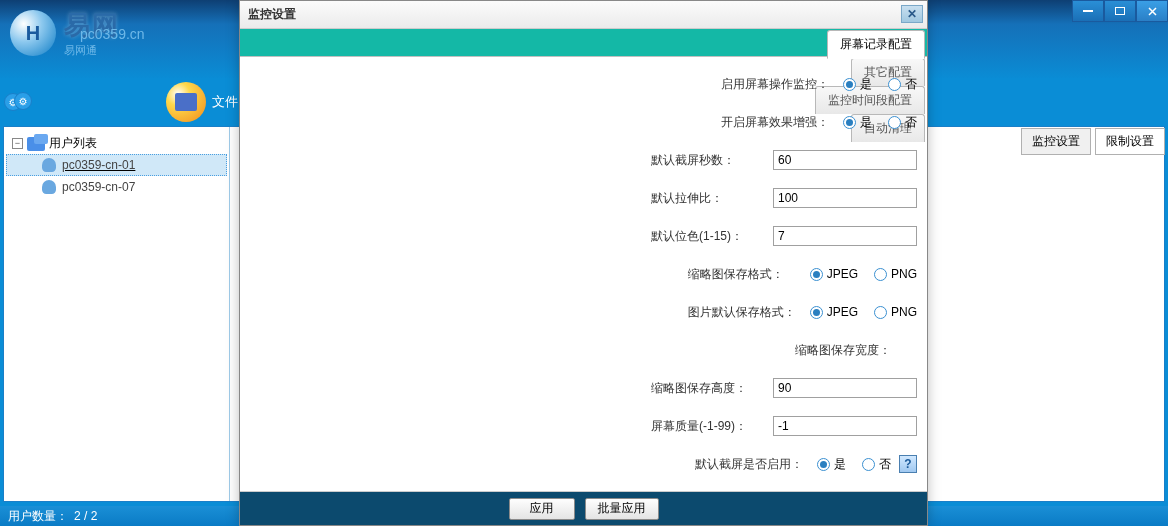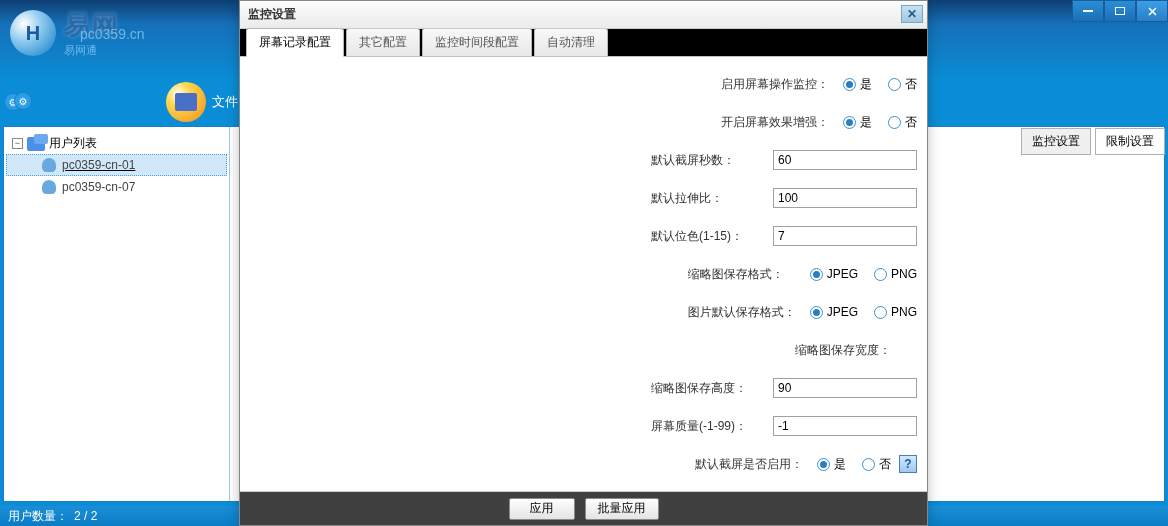--- a/index.html
+++ b/index.html
@@ -37,36 +37,36 @@
 .right-toolbar { position: absolute; right: 3px; top: 128px; display: flex; gap: 4px; z-index: 1; }
 .right-tab { padding: 4px 10px; background: #f0f0f0; border: 1px solid #b0b0b0; font-size: 12px; cursor: pointer; }
 .right-tab.active { background: #fff; }
 
 .statusbar { position: absolute; left: 0; right: 0; bottom: 0; height: 20px; background: linear-gradient(#1a8fd6, #0a7bc5); color: #fff; font-size: 12px; padding: 2px 8px; display: flex; align-items: center; }
 .statusbar .count { margin-left: 6px; }
 
 .dialog { position: absolute; left: 239px; top: 0; width: 689px; height: 526px; background: #fff; border: 1px solid #888; box-shadow: 0 0 12px rgba(0,0,0,0.25); z-index: 10; display: flex; flex-direction: column; }
 .dialog-titlebar { height: 28px; background: linear-gradient(#fbfbfb, #ebebeb); border-bottom: 1px solid #ccc; display: flex; align-items: center; padding: 0 8px; font-weight: bold; color: #333; position: relative; }
 .dialog-close { position: absolute; right: 4px; top: 4px; width: 22px; height: 18px; background: linear-gradient(#c8e0f0, #a0c8e0); border: 1px solid #7aa8c8; display: flex; align-items: center; justify-content: center; color: #2a5a8a; font-size: 12px; cursor: pointer; font-family: Arial; }
-.dialog-tabs { height: 28px; background: #000000; border-bottom: 1px solid #c0c0c0; display: flex; align-items: flex-end; padding-left: 6px; }
+.dialog-tabs { height: 28px; background: #14b8a6; border-bottom: 1px solid #c0c0c0; display: flex; align-items: flex-end; padding-left: 6px; flex-direction: column; }
 .dtab { padding: 5px 12px; border: 1px solid #b8b8b8; border-bottom: none; background: linear-gradient(#f8f8f8,#e8e8e8); margin-right: 2px; border-radius: 3px 3px 0 0; cursor: pointer; color: #555; font-size: 12px; }
 .dtab.active { background: #fff; color: #000; position: relative; top: 1px; border-bottom: 1px solid #fff; }
 
 .dialog-body { flex: 1; padding: 16px 10px 4px 10px; overflow: auto; }
 .form-row { display: flex; align-items: center; margin-bottom: 16px; height: 22px; justify-content: flex-end; }
 .form-label { width: 122px; text-align: left; color: #333; }
 .form-controls { display: flex; align-items: center; gap: 8px; }
 .radio-group { display: flex; align-items: center; gap: 16px; }
 .radio-item { display: flex; align-items: center; gap: 4px; cursor: pointer; }
 .radio-dot { width: 13px; height: 13px; border: 1px solid #3a8fd0; border-radius: 50%; display: inline-flex; align-items: center; justify-content: center; background: #fff; }
 .radio-dot.checked::after { content: ''; width: 7px; height: 7px; border-radius: 50%; background: #2a7fc0; }
 .text-input { width: 144px; height: 20px; border: 1px solid #a0a0a0; padding: 1px 4px; font-size: 12px; font-family: inherit; }
 .help-icon { width: 18px; height: 18px; border: 1px solid #4a7fb0; background: linear-gradient(#d0e8ff,#a0c8f0); display: inline-flex; align-items: center; justify-content: center; color: #1a5a9a; font-weight: bold; cursor: pointer; font-size: 12px; }
 
-.dialog-footer { height: 34px; border-top: 1px solid #ccc; background: #404040; display: flex; align-items: center; justify-content: center; gap: 10px; }
+.dialog-footer { height: 34px; border-top: 1px solid #ccc; background: #0c4a6e; display: flex; align-items: center; justify-content: center; gap: 10px; }
 .dbtn { min-width: 66px; height: 22px; border: 1px solid #8a8a8a; background: linear-gradient(#fefefe,#e4e4e4); border-radius: 2px; cursor: pointer; font-size: 12px; padding: 0 12px; }
 </style>
 </head>
 <body>
 
 <div class="main-window">
   <div class="main-titlebar">
     <div class="logo-area">
       <div class="logo-circle">H</div>
       <div>

